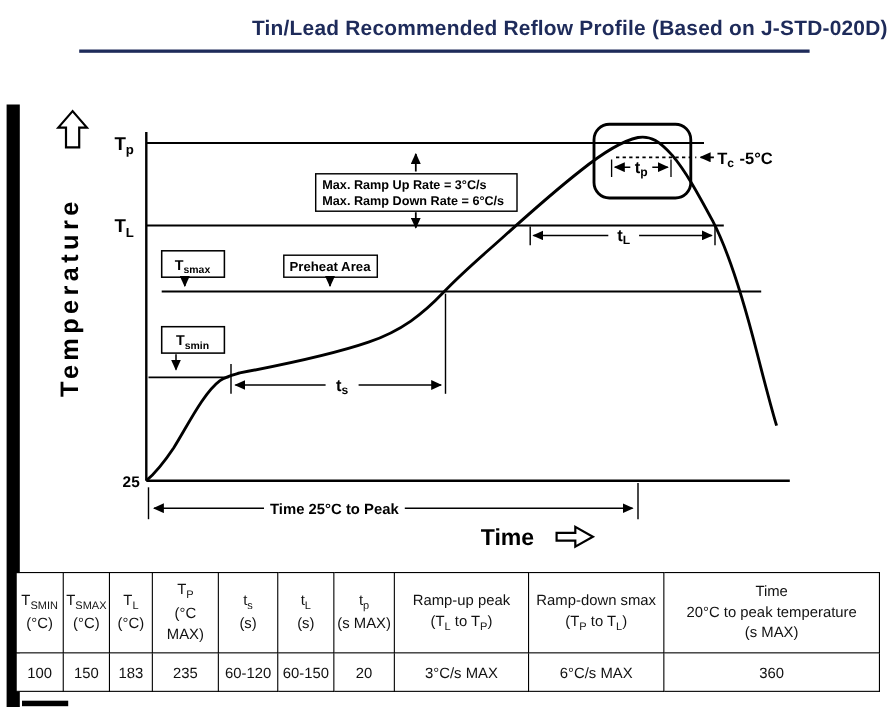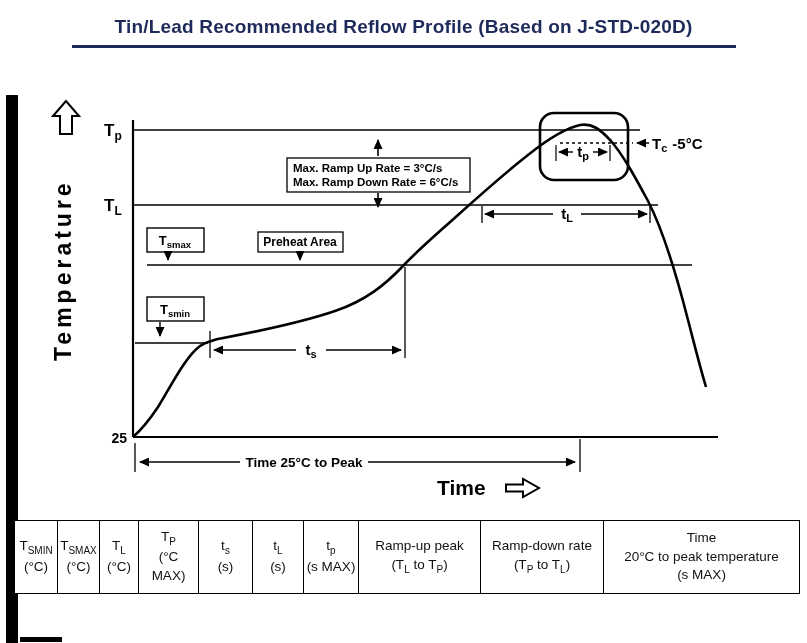--- a/index.html
+++ b/index.html
@@ -1,19 +1,19 @@
 <!DOCTYPE html>
 <html><head>
 <meta charset="utf-8">
 <style>
   * { margin:0; padding:0; box-sizing:border-box; }
   html,body { background:#fff; font-family:"Liberation Sans", sans-serif; }
   .page { position:relative; width:807px; height:643px; background:#fff; overflow:hidden; }
 
-  .title { position:absolute; top:16px; left:0; width:100%; text-align:center;
+  .title { position:absolute; top:16px; left:0; width:100%; text-align:right;
            font-size:19px; font-weight:bold; color:#1e2b5a; letter-spacing:0.2px; }
   .title-rule { position:absolute; top:45px; left:72px; width:664px; height:3px; background:#1e2b5a; }
 
   .left-bar { position:absolute; left:6px; top:95px; width:12px; height:548px; background:#000; }
   .artifact { position:absolute; left:20px; top:637px; width:42px; height:5px; background:#000; }
 
   svg.chart { position:absolute; left:0; top:95px; }
   svg.chart text { font-family:"Liberation Sans", sans-serif; fill:#000; }
   .lvl-lbl { font-size:17px; font-weight:bold; }
   .lvl-sub { font-size:12px; font-weight:bold; }
@@ -193,25 +193,37 @@
       </th>
       <th>
         <div class="hline"><span>t</span><sub>p</sub></div>
         <div class="hline">(s MAX)</div>
       </th>
       <th>
         <div class="hline">Ramp-up peak</div>
         <div class="hline"><span>(T</span><sub>L</sub><span> to T</span><sub>P</sub><span>)</span></div>
       </th>
       <th>
-        <div class="hline">Ramp-down rate</div>
+        <div class="hline">Ramp-down smax</div>
         <div class="hline"><span>(T</span><sub>P</sub><span> to T</span><sub>L</sub><span>)</span></div>
       </th>
       <th>
         <div class="hline">Time</div>
         <div class="hline">20°C to peak temperature</div>
         <div class="hline">(s MAX)</div>
       </th>
     </tr>
+    <tr>
+      <td>100</td>
+      <td>150</td>
+      <td>183</td>
+      <td>235</td>
+      <td>60-120</td>
+      <td>60-150</td>
+      <td>20</td>
+      <td>3°C/s MAX</td>
+      <td>6°C/s MAX</td>
+      <td>360</td>
+    </tr>
   </tbody>
     </table>
 
 </div>
 
 </body></html>

